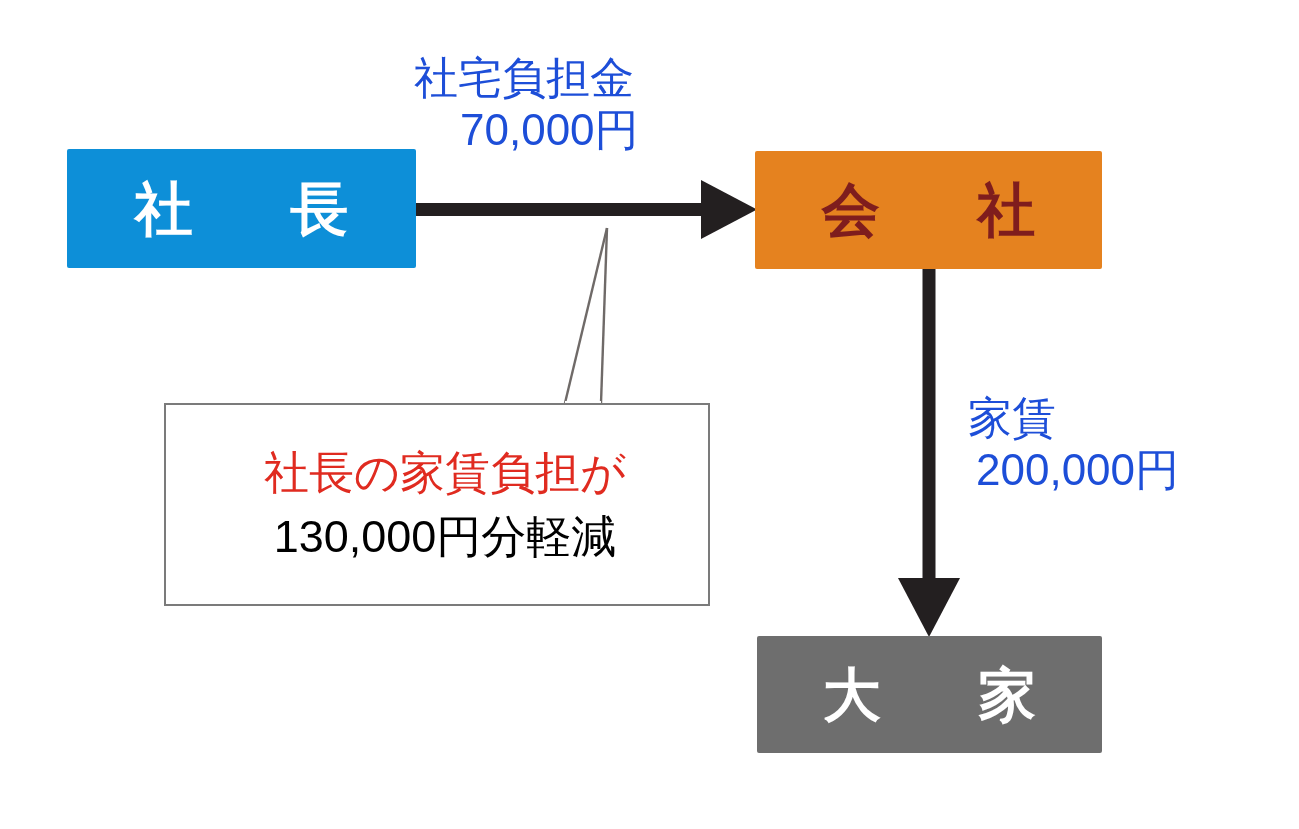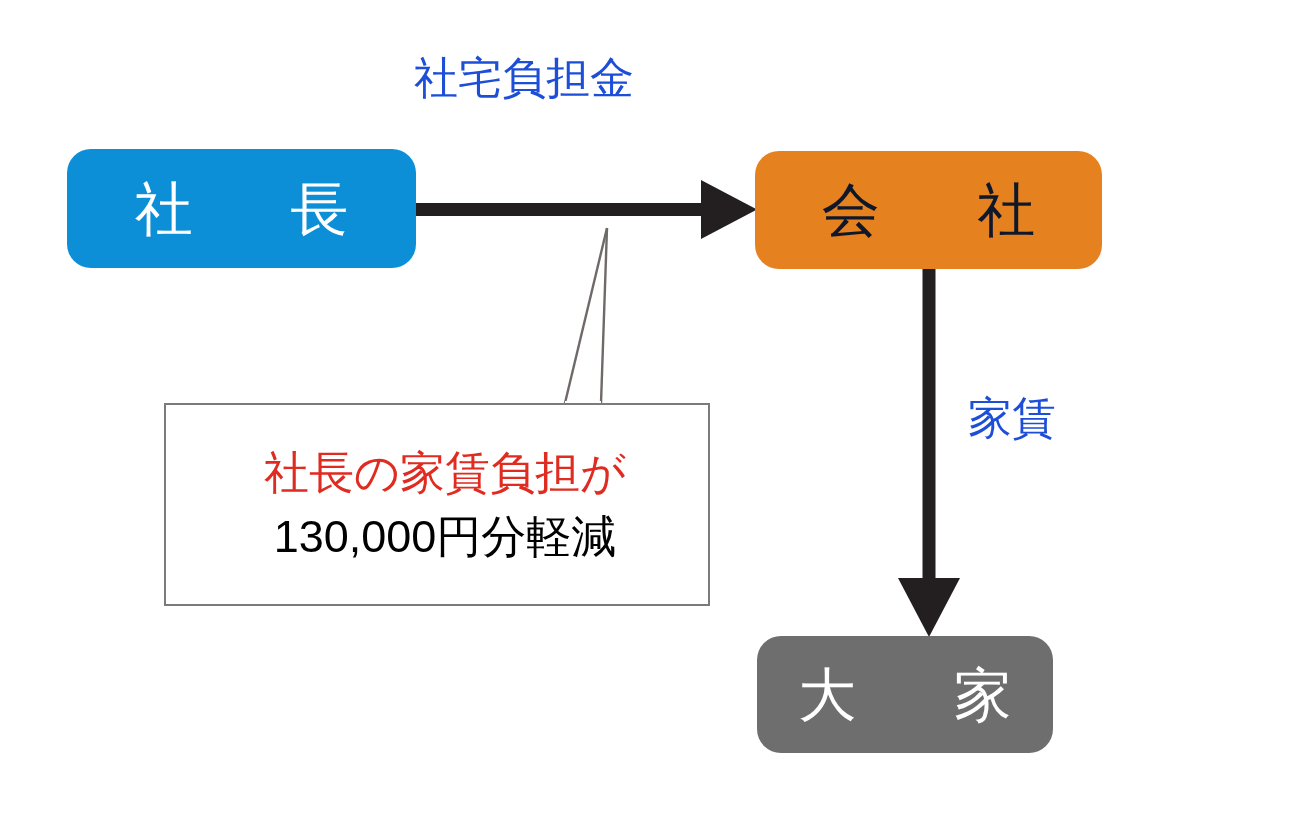--- a/index.html
+++ b/index.html
@@ -14,26 +14,26 @@
     position: relative;
     width: 1299px;
     height: 829px;
     background: #ffffff;
     overflow: hidden;
   }
 
   
   .node {
     position: absolute;
-    border-radius: 24px;
+    border-radius: 2px;
     display: flex;
     align-items: center;
     justify-content: center;
     color: #ffffff;
-    font-weight: 400;
+    font-weight: 700;
     letter-spacing: 0.34em;
     text-indent: 0.34em;
     font-size: 58px;
     line-height: 1;
     box-sizing: border-box;
     user-select: none;
     text-align: center;
   }
   #node-president {
     left: 67px;
@@ -43,21 +43,21 @@
   }
   #node-company {
     left: 755px;
     top: 151px;
     width: 347px;
     height: 118px;
   }
   #node-landlord {
     left: 757px;
     top: 636px;
-    width: 296px;
+    width: 345px;
     height: 117px;
   }
 
   
   .edge-label {
     position: absolute;
     color: #1d4ed8;
     font-size: 44px;
     line-height: 1.18;
     white-space: nowrap;
@@ -136,30 +136,32 @@
 
     <g>
       <path d="M 607,228 L 601,403" stroke="#6f6a68" stroke-width="2.4" fill="none"></path>
       <path d="M 607,228 L 565,403" stroke="#6f6a68" stroke-width="2.4" fill="none"></path>
       <path d="M 565,403 L 601,403" stroke="#ffffff" stroke-width="4" fill="none"></path>
     </g>
   </svg>
 
   <div class="node" id="node-president" style="background: rgb(13, 143, 216); color: rgb(255, 255, 255);">社　長</div>
 
-  <div class="node" id="node-company" style="background: rgb(229, 130, 31); color: #0f172a;">会　社</div>
+  <div class="node" id="node-company" style="background: rgb(229, 130, 31); color: #7f1d1d;">会　社</div>
 
   <div class="node" id="node-landlord" style="background: rgb(110, 110, 110); color: rgb(255, 255, 255);">大　家</div>
 
   <div class="edge-label" id="label-housing-allowance">
     <span class="line-1">社宅負担金</span>
+    <span class="line-2">70,000円</span>
   </div>
 
   <div class="edge-label" id="label-rent">
     <span class="line-1">家賃</span>
+    <span class="line-2">200,000円</span>
   </div>
 
   <div id="callout-box" style="border-color: rgb(123, 123, 123);">
     <div class="callout-line" style="color: rgb(224, 43, 32);">社長の家賃負担が</div>
     <div class="callout-line" style="color: #000000;">130,000円分軽減</div>
   </div>
 
 </div>
 
 </body></html>

